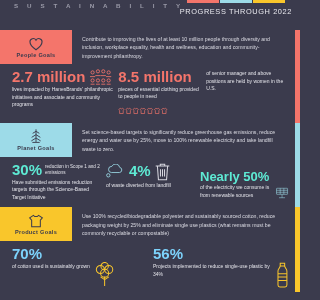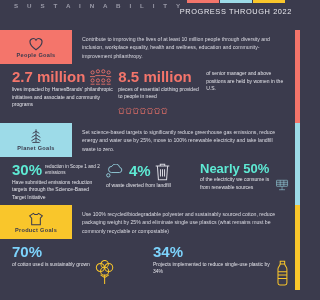--- a/index.html
+++ b/index.html
@@ -58,21 +58,21 @@
     font-size:5.2px; line-height:1.62; color:#dcdce4;
   }
 
   
   .stats { display:flex; padding:5px 10px 4px 12px; gap:4px; }
   .stat { flex:1; position:relative; }
   .stat-top { display:flex; align-items:center; gap:3px; }
   .stat-num {
     font-size:15px; font-weight:700; line-height:1.05; white-space:nowrap;
   }
-  .stat-num.sm { font-size:13px; }
+  .stat-num.sm { font-size:13px;margin-top:8px; }
   .stat-sub {
     font-size:5px; line-height:1.5; margin-top:1px;
   }
   .inline-note {
     font-size:4.6px; line-height:1.3; align-self:center;
   }
   .c-coral  { color:#f4756b; }
   .c-blue   { color:#5eead4; }
   .c-yellow { color:#7dd3fc; }
   .t-light  { color:#e4e4ea; }
@@ -238,21 +238,21 @@
             <circle cx="12.6" cy="4.4" r="4"></circle>
               <circle cx="12.6" cy="12" r="4.4"></circle>
             <path d="M12.6 15.6V26M12.6 19l-4.4-3M12.6 19l4.6-3"></path>
           </svg>
         </div>
       </div>
 
 
       <div class="stat">
         <div class="stat-top">
-          <span class="stat-num c-yellow">34%</span>
+          <span class="stat-num c-yellow">56%</span>
         </div>
         <div class="stat-body">
           <div class="stat-sub t-light">Projects implemented to reduce single-use plastic by 34%</div>
           <svg width="16" height="26" viewBox="0 0 16 28" fill="none" stroke="#f9c62b" stroke-width="1.1">
             <path d="M5.6 1.4h4.8v3H5.6z"></path>
             <path d="M5.6 4.4c0 2-2.4 2.6-2.4 5.4v15a2 2 0 0 0 2 2h5.6a2 2 0 0 0 2-2v-15c0-2.8-2.4-3.4-2.4-5.4"></path>
             <path d="M3.2 12.6h9.6M3.2 16.2h9.6M3.2 19.8h9.6"></path>
           </svg>
         </div>
       </div>

